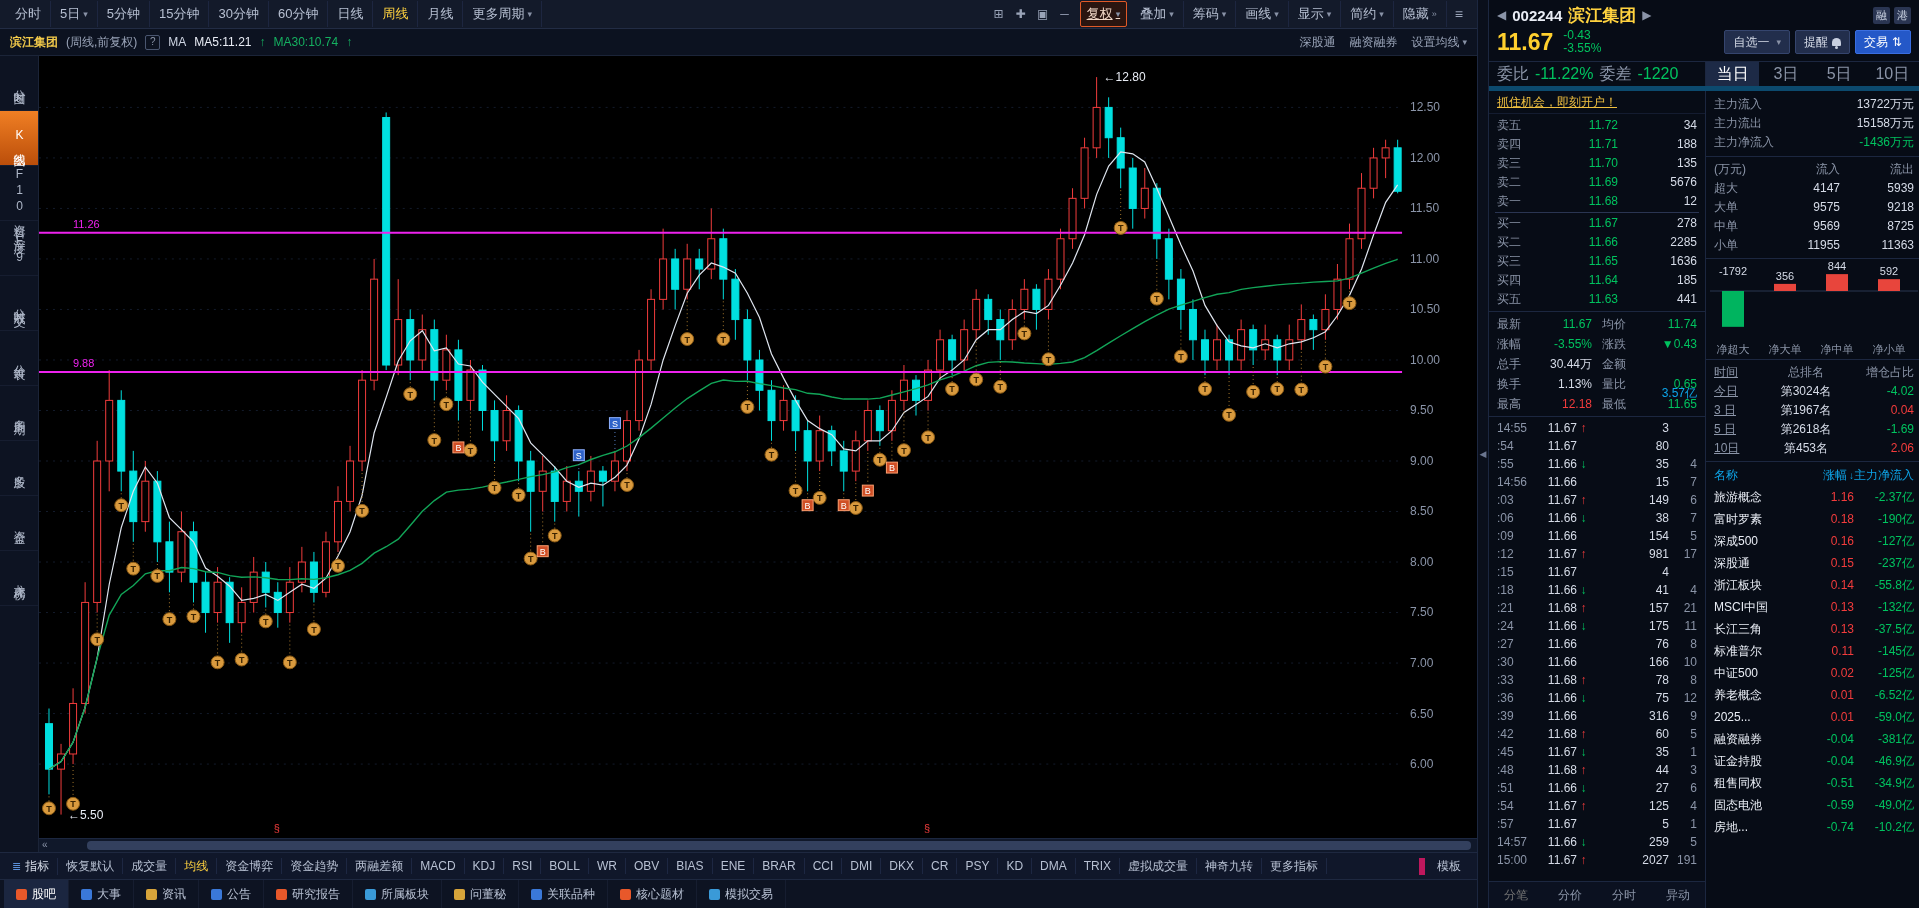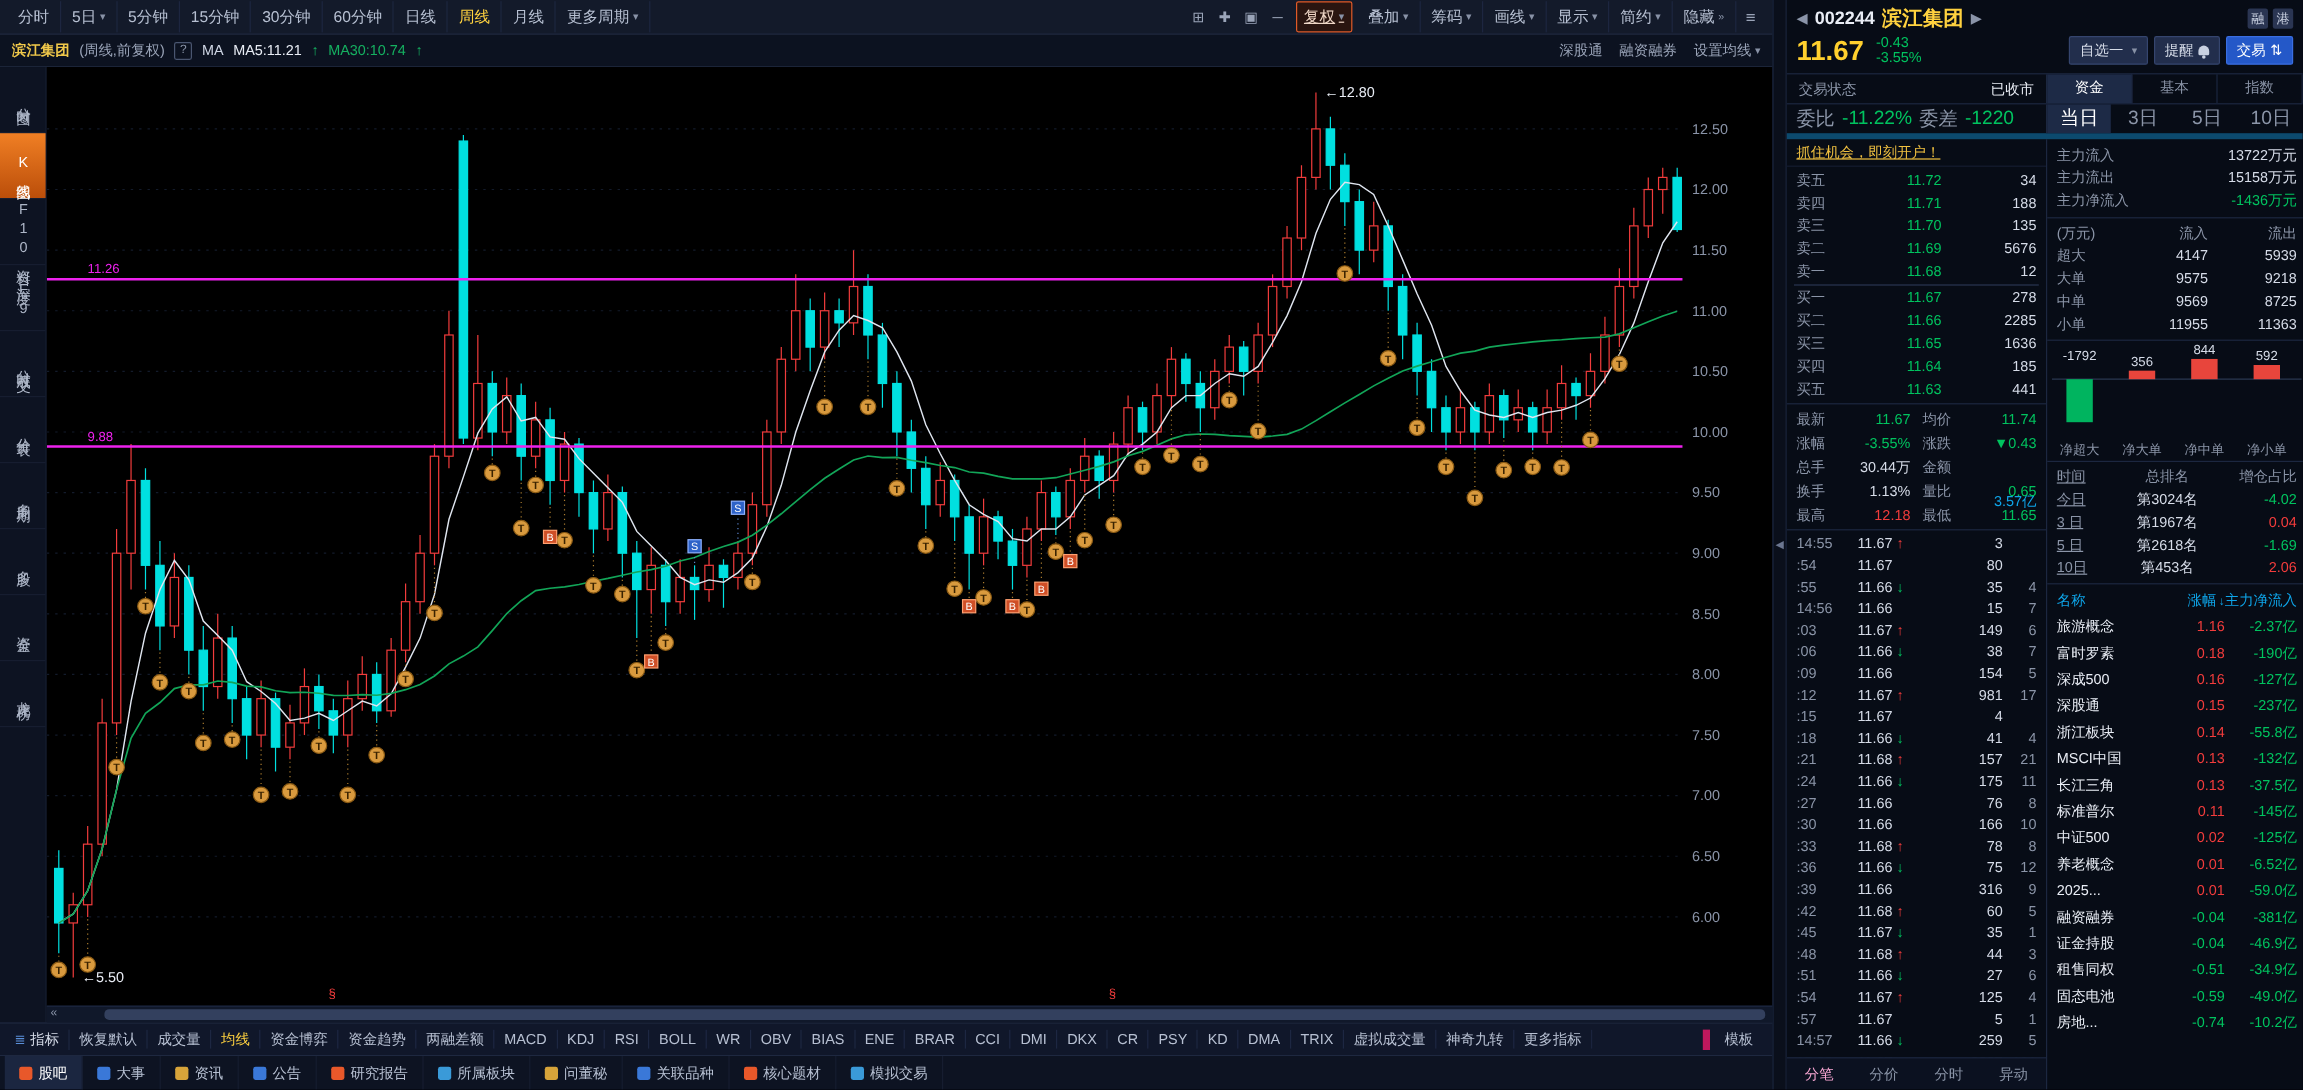--- a/index.html
+++ b/index.html
@@ -108,21 +108,21 @@
 
   .ticks{flex:1;overflow:hidden;padding:2px 0;}
   .tick-row{display:flex;height:18px;line-height:18px;padding:0 8px;font-size:12px;}
   .t-time{width:38px;color:#8b95a8;}
   .t-price{width:42px;text-align:right;color:#d6dce8;}
   .t-arrow{width:13px;text-align:center;}
   .t-vol{flex:1;text-align:right;color:#d6dce8;}
   .t-n{width:28px;text-align:right;color:#8b95a8;}
   .tick-tabs{height:26px;border-top:1px solid #1c2740;display:flex;align-items:center;font-size:12px;flex:0 0 auto;background:#0b1120;}
   .tick-tab{flex:1;text-align:center;color:#8b95a8;cursor:pointer;}
-  .tick-tab.active{color:#f9a8d4;}
+  .tick-tab.active{color:#737373;}
 
   .flows{padding:4px 8px;border-bottom:1px solid #1c2740;flex:0 0 auto;}
   .flow-row{display:flex;justify-content:space-between;height:19px;line-height:19px;}
   .flow-lab{color:#8b95a8;}
   .c-wv{color:#d6dce8;}
   .ftable{padding:3px 8px;border-bottom:1px solid #1c2740;flex:0 0 auto;}
   .ft-row{display:flex;height:19px;line-height:19px;}
   .ft-c1{width:52px;color:#8b95a8;}
   .ft-c2,.ft-c3{flex:1;text-align:right;color:#d6dce8;}
   .ft-head span{color:#8b95a8;}
@@ -767,31 +767,20 @@
             <span class="bell"></span>
           </span>
           <span class="rp-btn trade">
             <span>交易</span>
             <span>⇅</span>
           </span>
         </span>
       </div>
     </div>
 
-    <div class="rp-row2">
-      <div class="rp-status">
-        <span class="lab">交易状态</span>
-        <span class="val">已收市</span>
-      </div>
-      <div class="rp-tabs" id="panelTabs">
-          <div class="rp-tab active">资金</div>
-          <div class="rp-tab">基本</div>
-          <div class="rp-tab">指数</div>
-        </div>
-    </div>
 
     <div class="rp-row3">
       <div class="rp-weibi">
         <span class="lab">委比</span>
         <span class="c-g">-11.22%</span>
         <span class="lab">委差</span>
         <span class="c-g">-1220</span>
       </div>
       <div class="rp-daytabs" id="dayTabs">
           <div class="day-tab active">当日</div>

